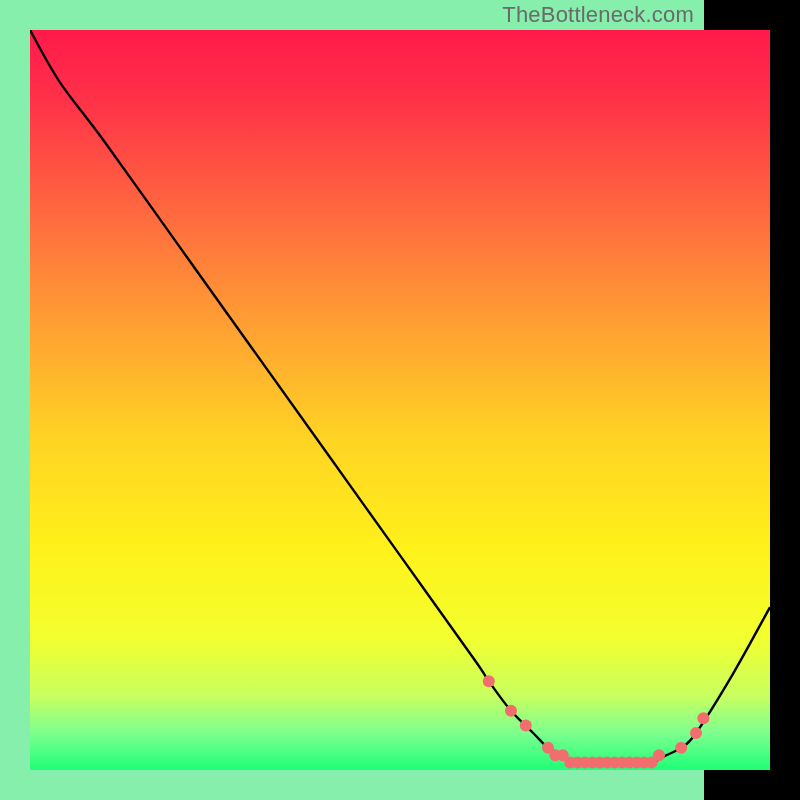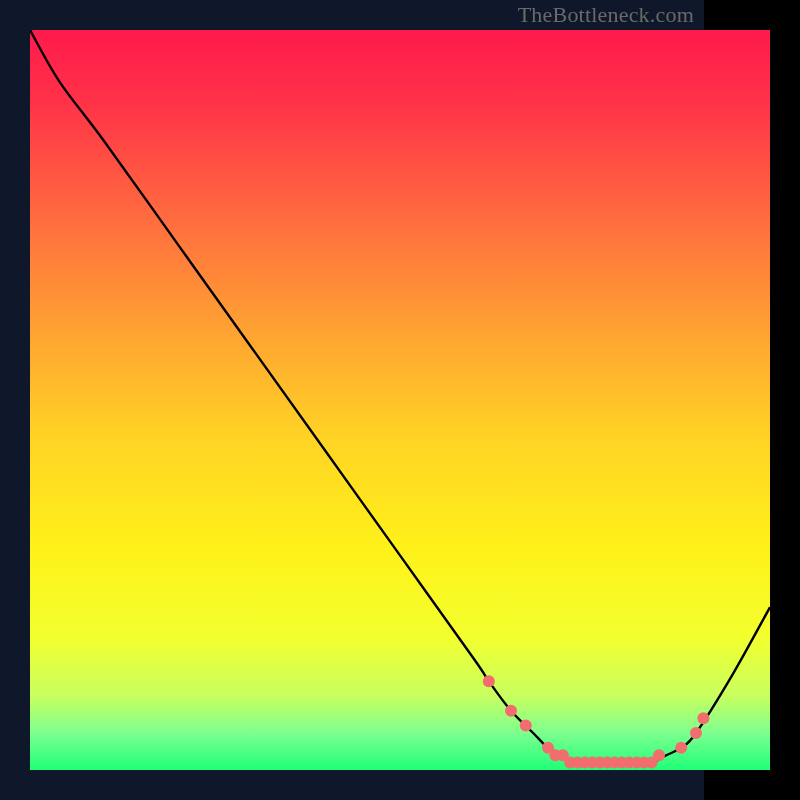--- a/index.html
+++ b/index.html
@@ -8,22 +8,21 @@
     width: 800px;
     height: 800px;
     background: #000;
     overflow: hidden;
     font-family: Arial, Helvetica, sans-serif;
   }
   .frame {
     position: relative;
     width: 704px;
     height: 800px;
-    background: #0f172a;
-    font-family: Liberation Serif, serif;
+    background: #86efac;
   }
   .watermark {
     position: absolute;
     top: 2px;
     right: 10px;
     color: #6a6a6a;
     font-size: 22px;
     font-weight: 400;
     letter-spacing: 0.2px;
     user-select: none;

